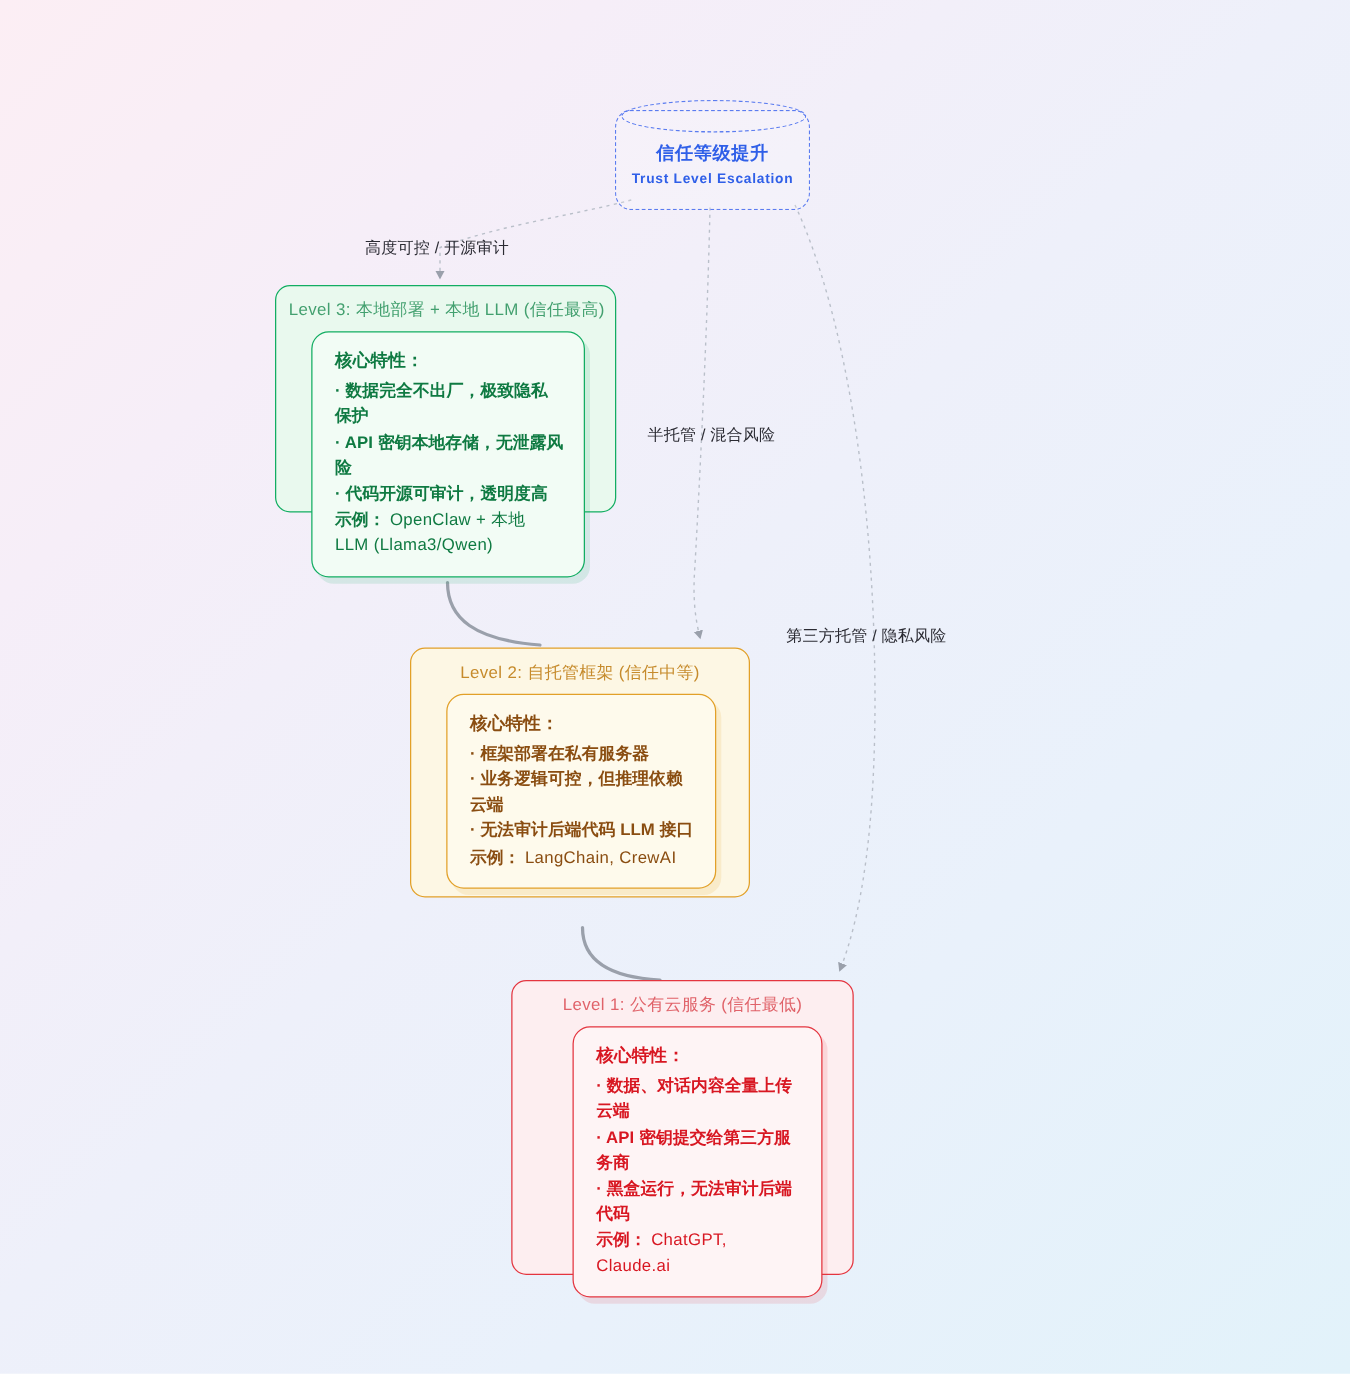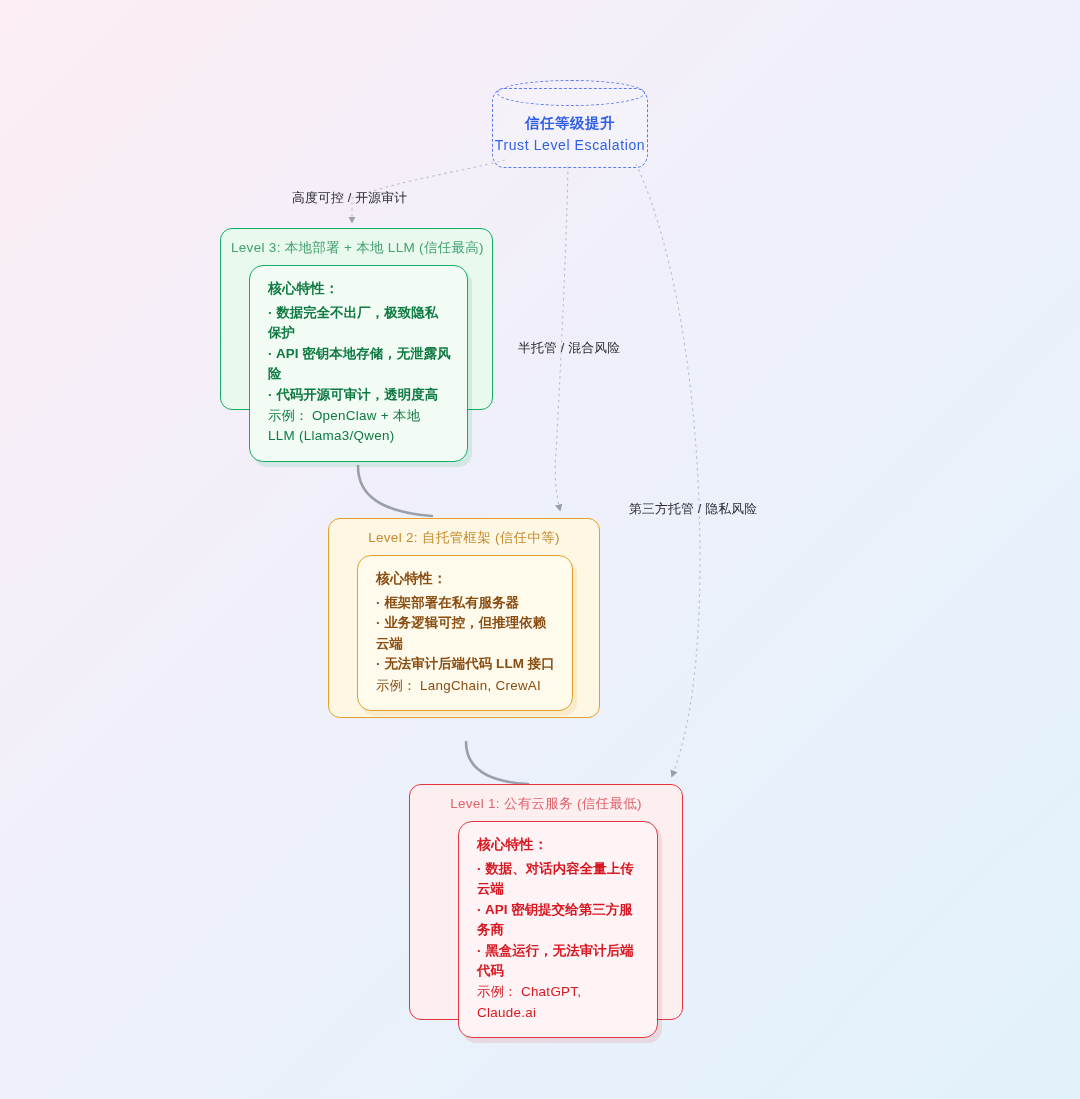--- a/index.html
+++ b/index.html
@@ -20,38 +20,38 @@
   .cyl-top{
     position:absolute;left:4px;top:-9px;width:calc(100% - 8px);height:24px;
     border:1.6px dashed #5b7cf0;border-radius:50%;
     background:transparent;
   }
   .cyl-label{
     position:absolute;left:0;top:24px;width:100%;text-align:center;
     color:#2f5fe8;line-height:1.5;
   }
   .cyl-zh{font-size:14.5px;font-weight:700;letter-spacing:.5px;}
-  .cyl-en{font-size:14px;font-weight:400;letter-spacing:.6px;}
+  .cyl-en{font-size:11px;font-weight:700;letter-spacing:.6px;}
 
   
   .lvl{position:absolute;border-radius:12px;box-sizing:border-box;}
   .lvl-title{
     position:absolute;left:10px;right:10px;top:10px;
     text-align:center;font-size:13.5px;line-height:1.35;
     letter-spacing:.3px;white-space:nowrap;overflow:visible;
   }
   .card{
     position:absolute;left:0;right:0;
     border-radius:14px;box-sizing:border-box;
     padding:14px 16px 14px 18px;
   }
   .card .hd{font-size:14px;font-weight:700;margin-bottom:5px;letter-spacing:.2px;}
   .card .li{font-size:13.4px;font-weight:700;line-height:1.52;letter-spacing:.1px;}
   .card .ex{font-size:13.4px;font-weight:700;line-height:1.52;margin-top:1px;}
-  .card .ex b{font-weight:400;}
+  .card .ex b{font-weight:700;}
   .card .ex span.v{font-weight:500;letter-spacing:.3px;}
 
   
   #lvl3{left:220px;top:228px;width:273px;height:182px;
         background:#e9f9ee;border:1.8px solid #12ad62;}
   #lvl3 .lvl-title{color:#43a06f;}
   #lvl3 .card{top:36px;margin-left:28px;margin-right:24px;
         background:#f2fcf5;border:1.6px solid #12ad62;
         box-shadow:4px 5px 0 rgba(18,173,98,.13);}
   #lvl3 .hd,#lvl3 .li,#lvl3 .ex{color:#0f7a42;}

